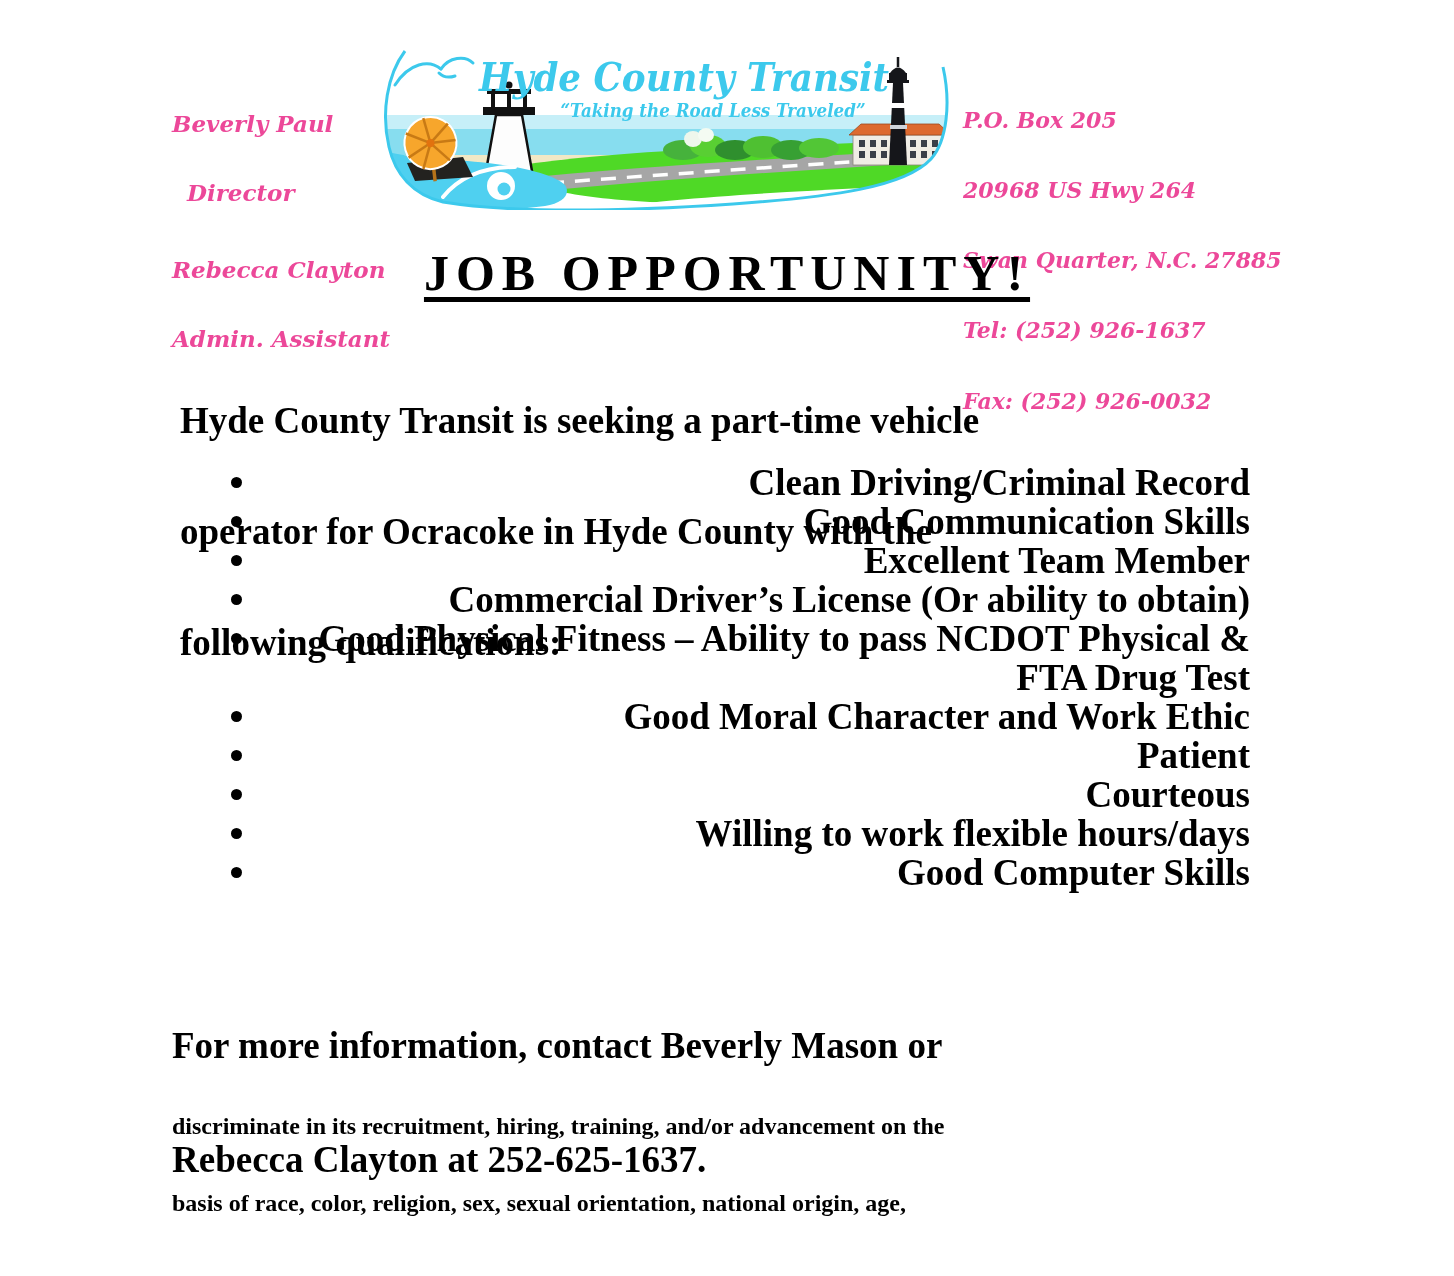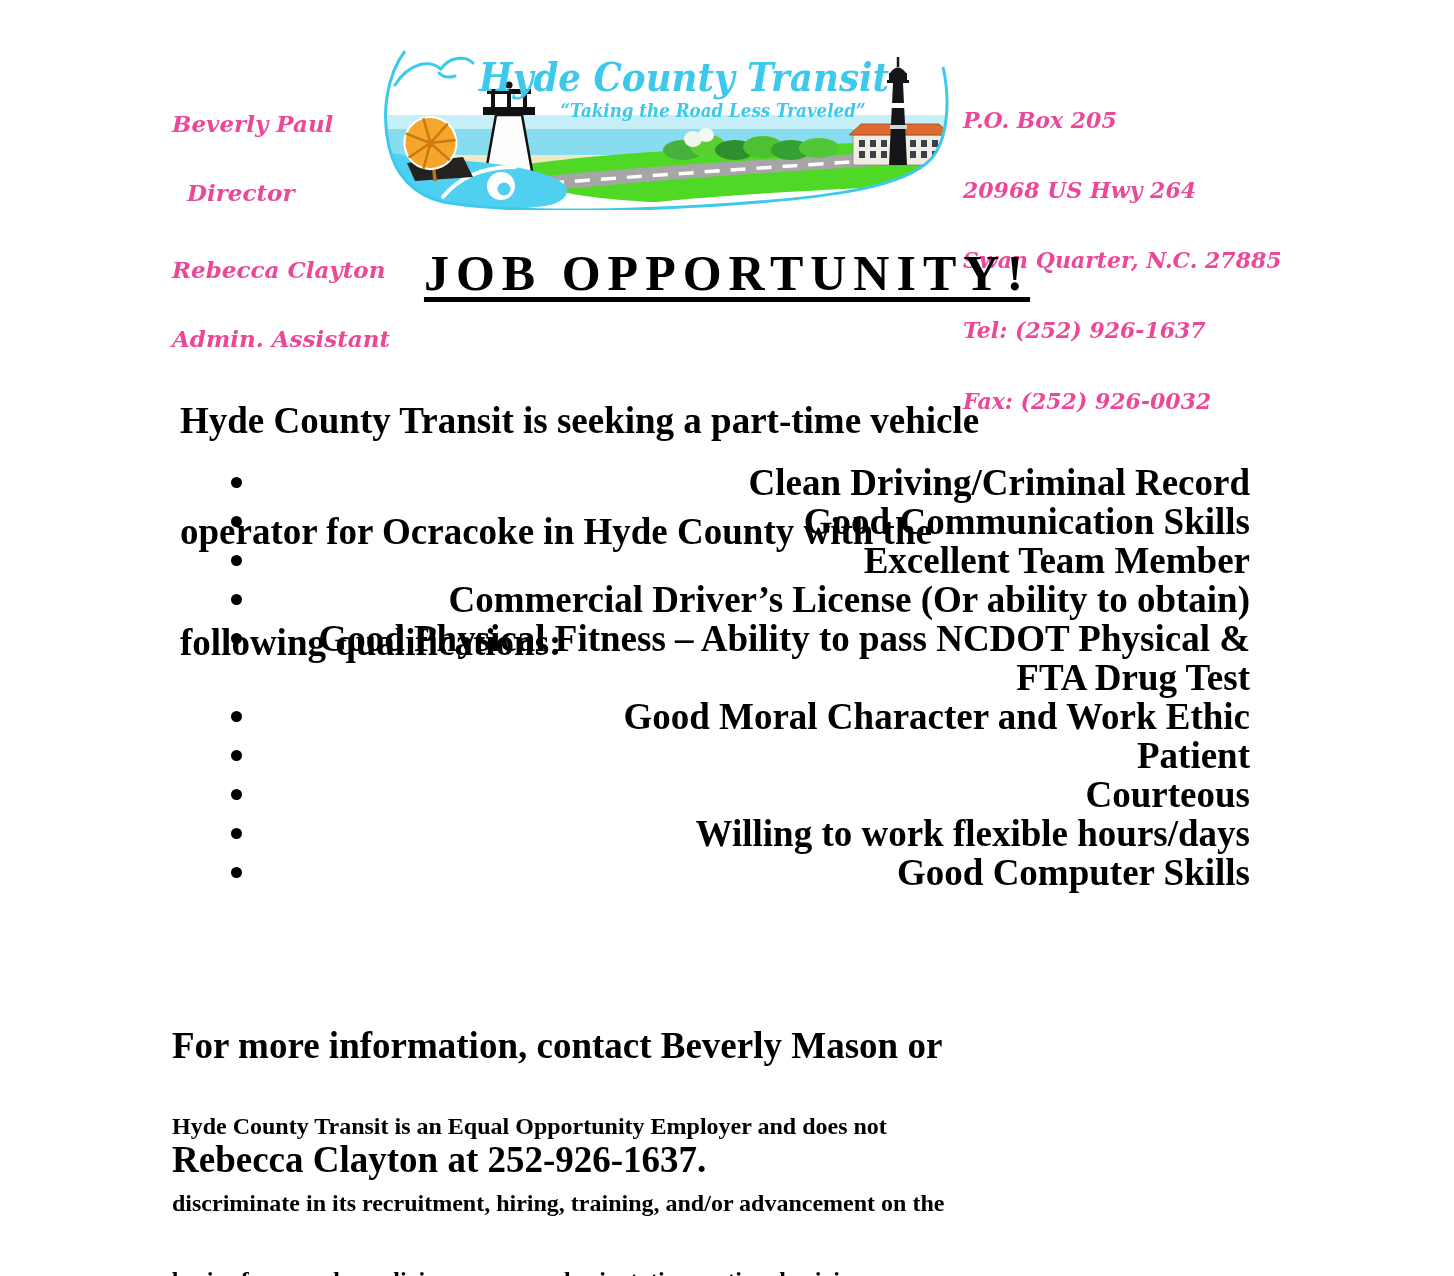--- a/index.html
+++ b/index.html
@@ -212,25 +212,24 @@
     <li><span class="dot"></span><span>Good Physical Fitness – Ability to pass NCDOT Physical &amp; FTA Drug Test</span></li>
     <li><span class="dot"></span><span>Good Moral Character and Work Ethic</span></li>
     <li><span class="dot"></span><span>Patient</span></li>
     <li><span class="dot"></span><span>Courteous</span></li>
     <li><span class="dot"></span><span>Willing to work flexible hours/days</span></li>
     <li><span class="dot"></span><span>Good Computer Skills</span></li>
   </ul>
 
   <div id="contact" class="para">
     <div>For more information, contact Beverly Mason or</div>
-    <div>Rebecca Clayton at 252-926-1637.</div>
+    <div>Rebecca Clayton at 252-625-1637.</div>
   </div>
 
   <div id="eeo">
-    <div>Hyde County Transit is an Equal Opportunity Employer and does not</div>
     <div>discriminate in its recruitment, hiring, training, and/or advancement on the</div>
     <div>basis of race, color, religion, sex, sexual orientation, national origin, age,</div>
     
     
     
   </div>
 
 </div>
 
 </body></html>

